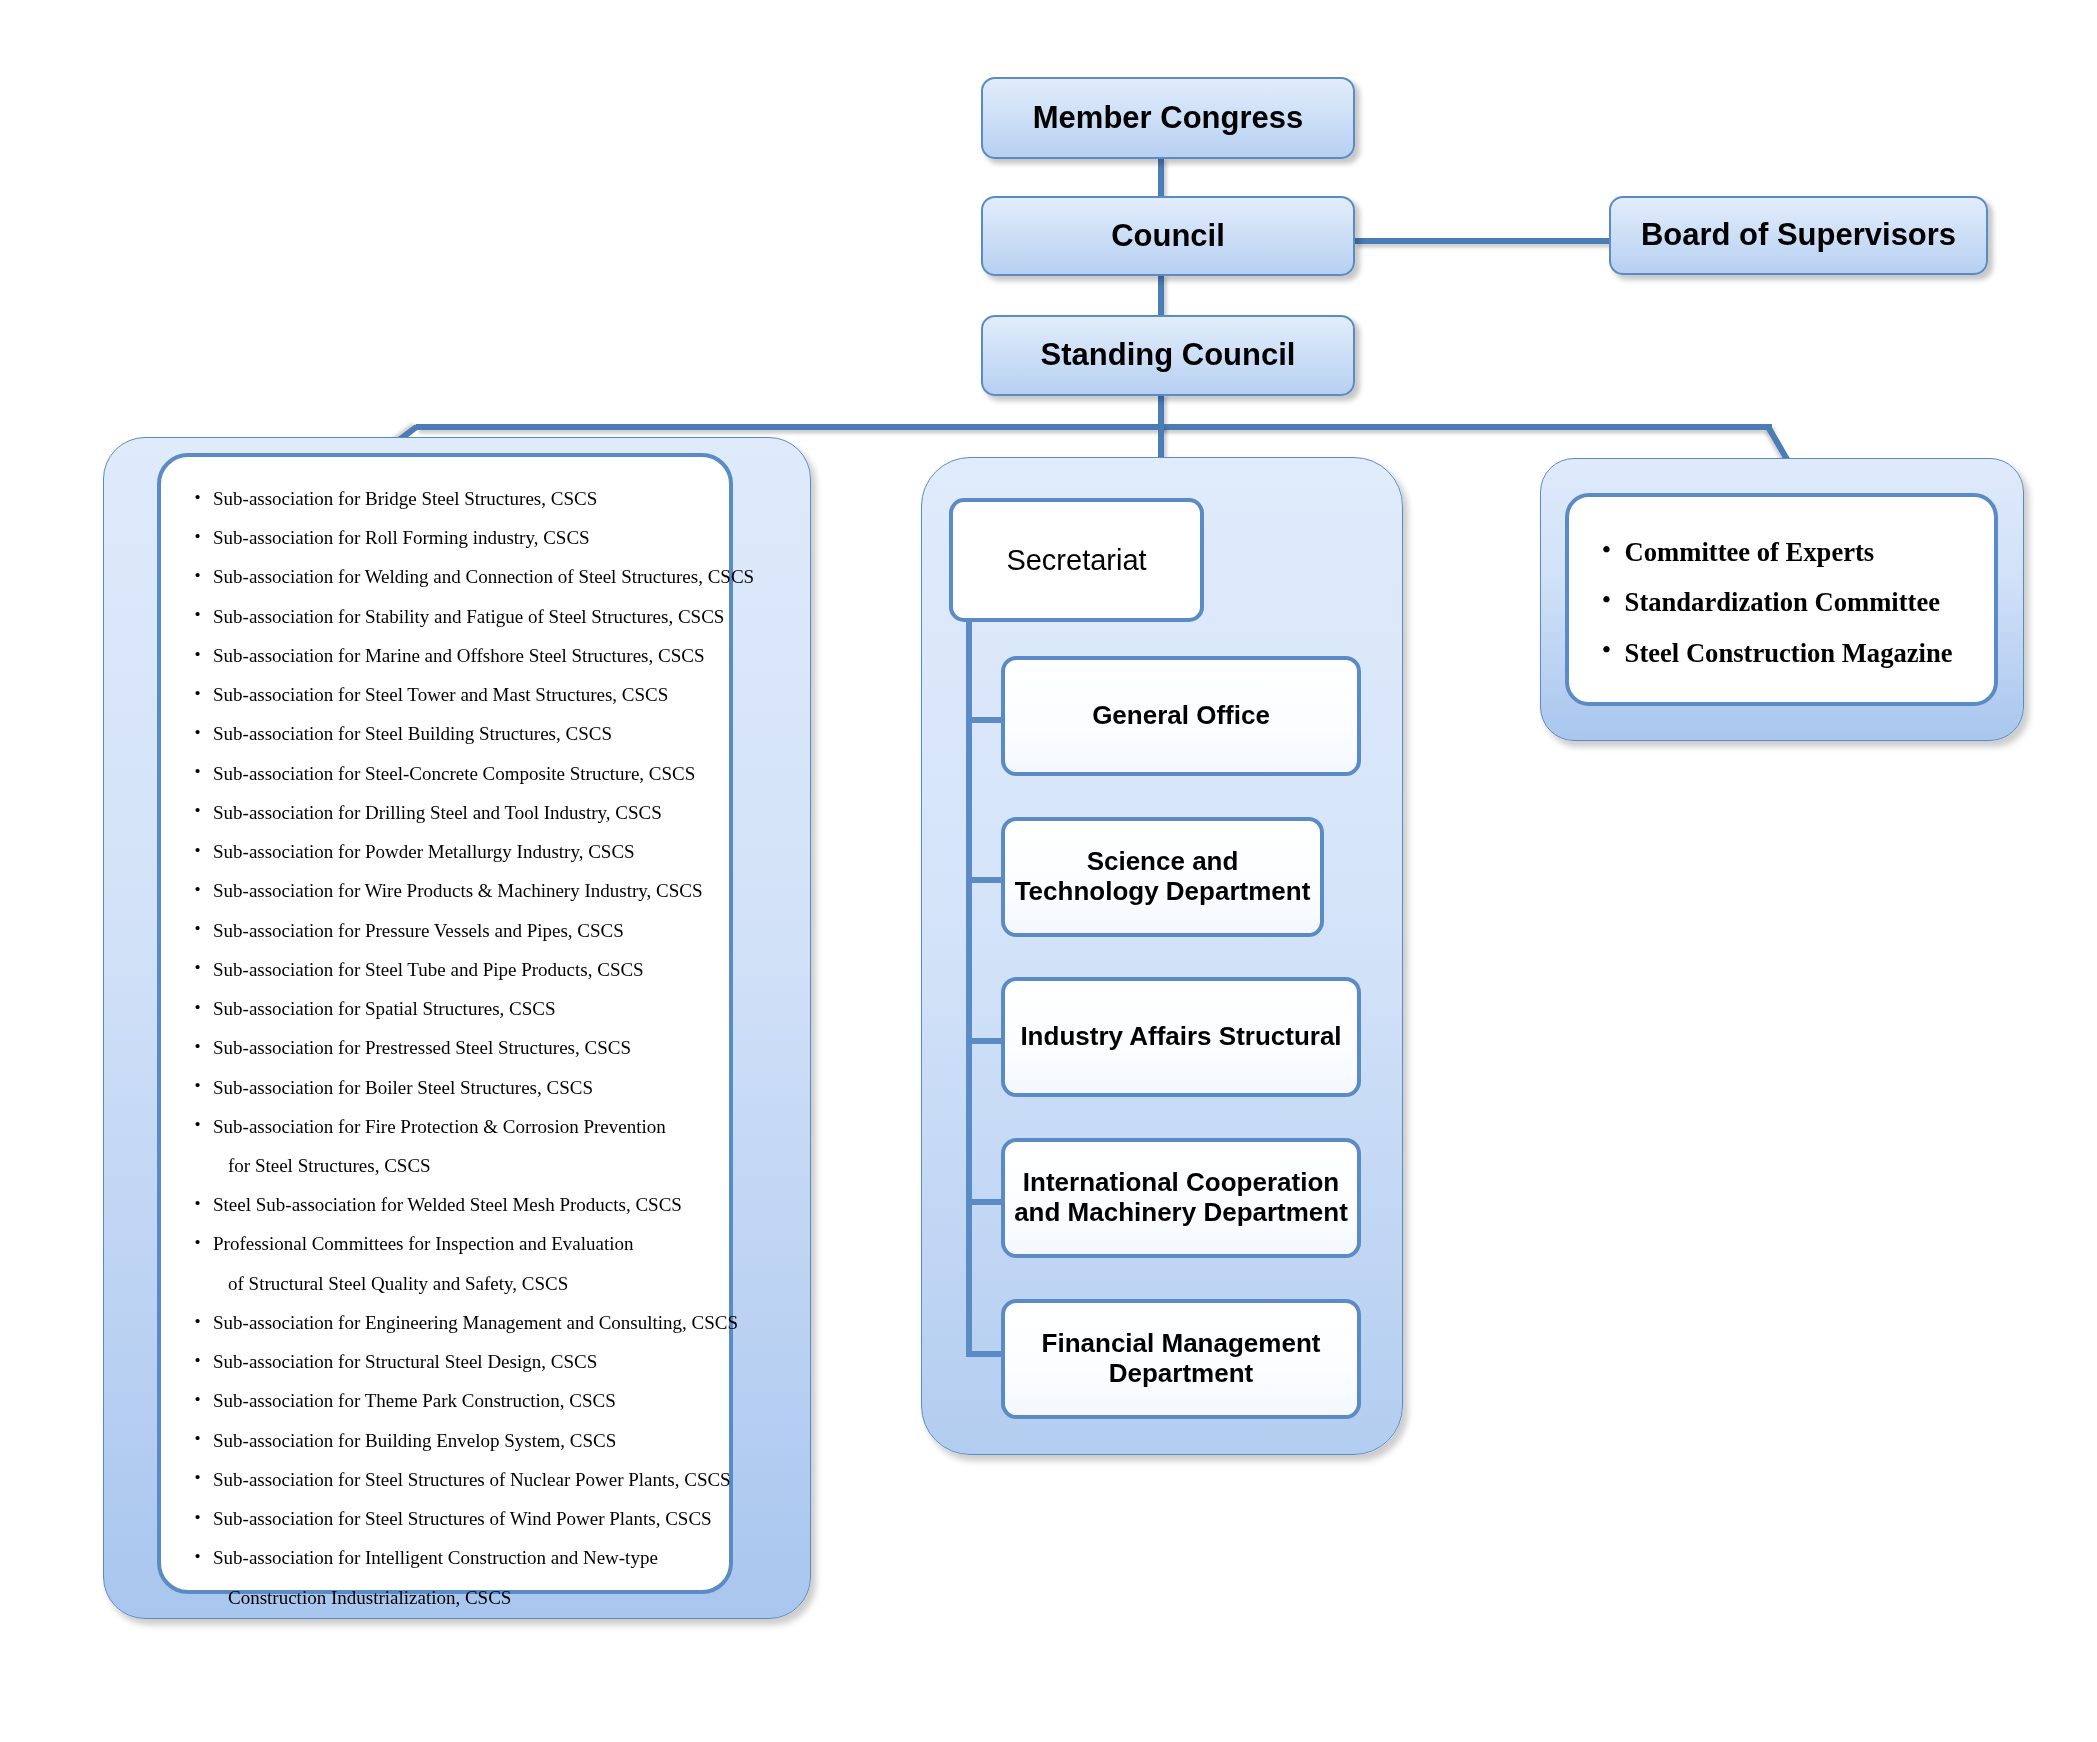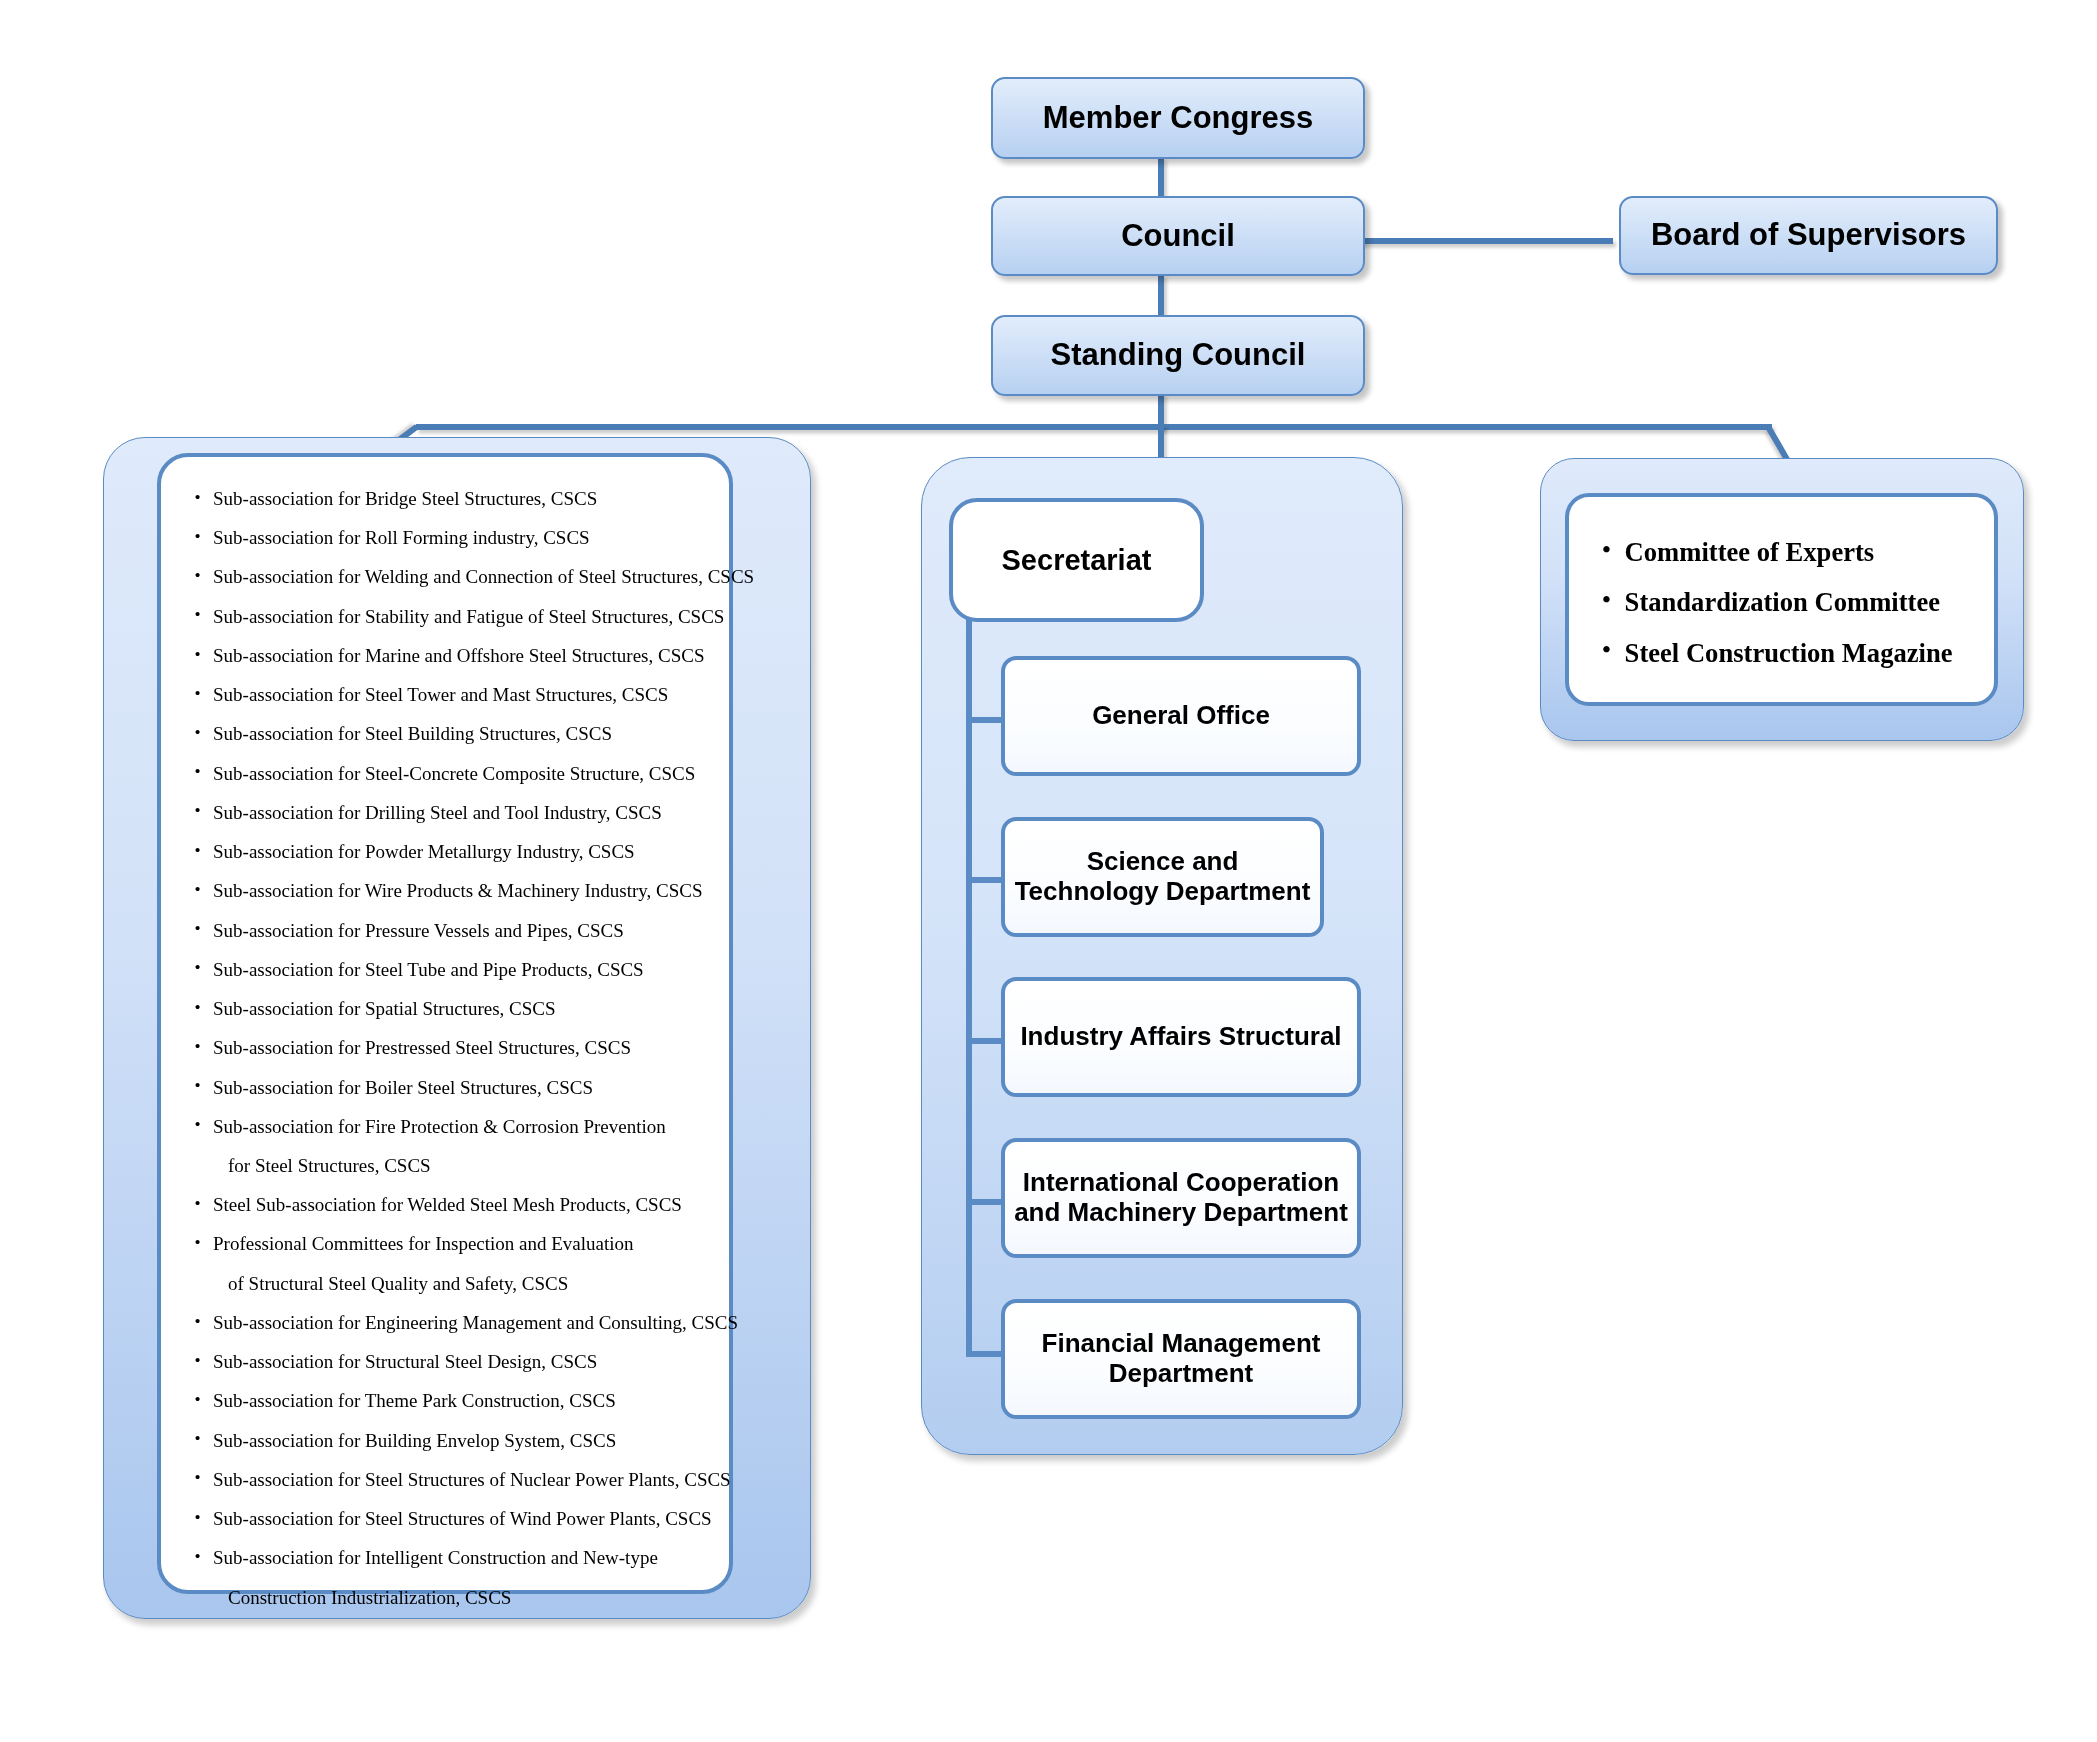--- a/index.html
+++ b/index.html
@@ -26,21 +26,20 @@
     border: 2.1px solid #5b8bc4;
     border-radius: 14px;
     background: linear-gradient(to bottom, #e2edfb 0%, #d3e3f8 35%, #b7d0f1 100%);
     box-shadow: 4.2px 4.9px 4.9px rgba(0,0,0,0.22);
     display: flex;
     align-items: center;
     justify-content: center;
     text-align: center;
     font-weight: bold;
     color: #000;
-    margin-left: 10px;
   }
   .node span { display: block; line-height: 1.12; }
 
   
   .conn {
     position: absolute;
     background: #4a7cb5;
     box-shadow: 2.8px 3.5px 3.5px rgba(0,0,0,0.20);
   }
   .conn-v { width: 5.6px; }
@@ -120,27 +119,27 @@
     left: 4.2px;
     top: -2.1px;
     font-size: 24px;
   }
 
   
   .sec-box {
     position: absolute;
     box-sizing: border-box;
     border: 4.2px solid #5b8bc4;
-    border-radius: 28px;
+    border-radius: 15px;
     background: #ffffff;
     display: flex;
     align-items: center;
     justify-content: center;
     text-align: center;
-    font-weight: bold;
+    font-weight: normal;
     font-size: 29px;
   }
   .dept-box {
     position: absolute;
     box-sizing: border-box;
     border: 4.2px solid #5b8bc4;
     border-radius: 15.4px;
     background: linear-gradient(to bottom, #ffffff 0%, #fbfdff 60%, #f4f8fe 100%);
     display: flex;
     align-items: center;

